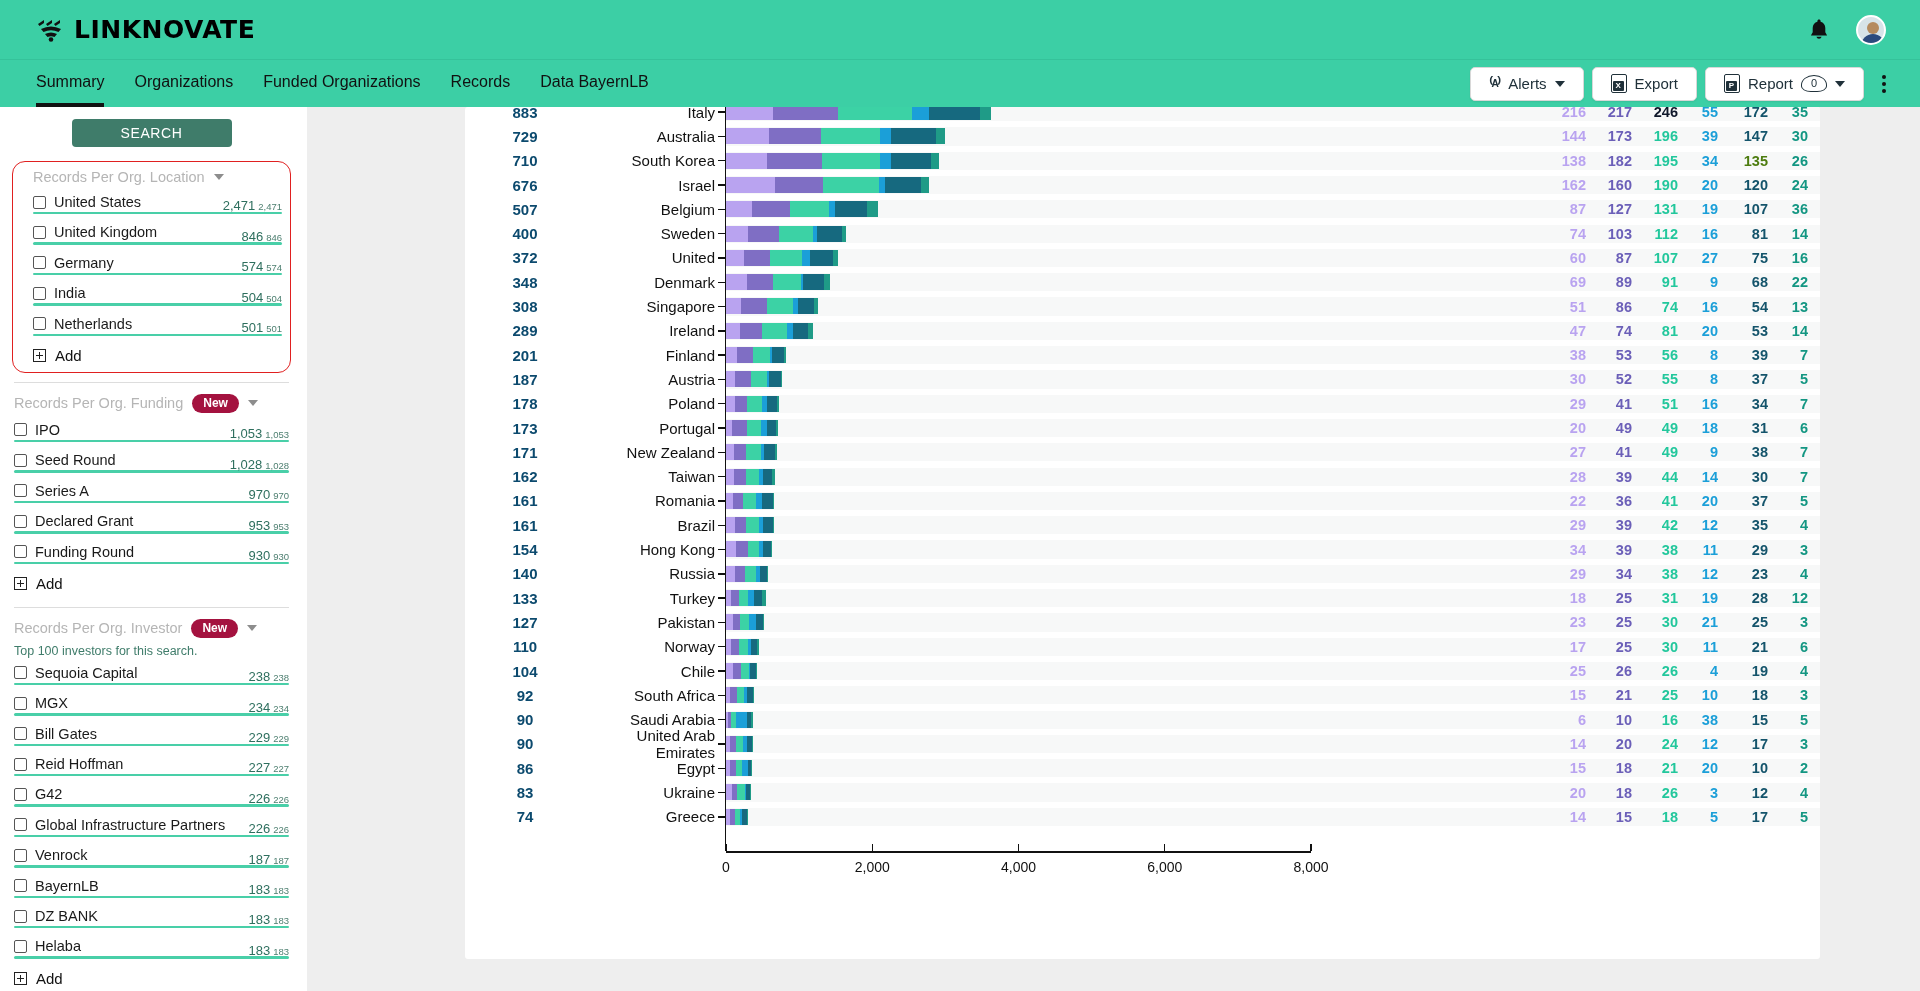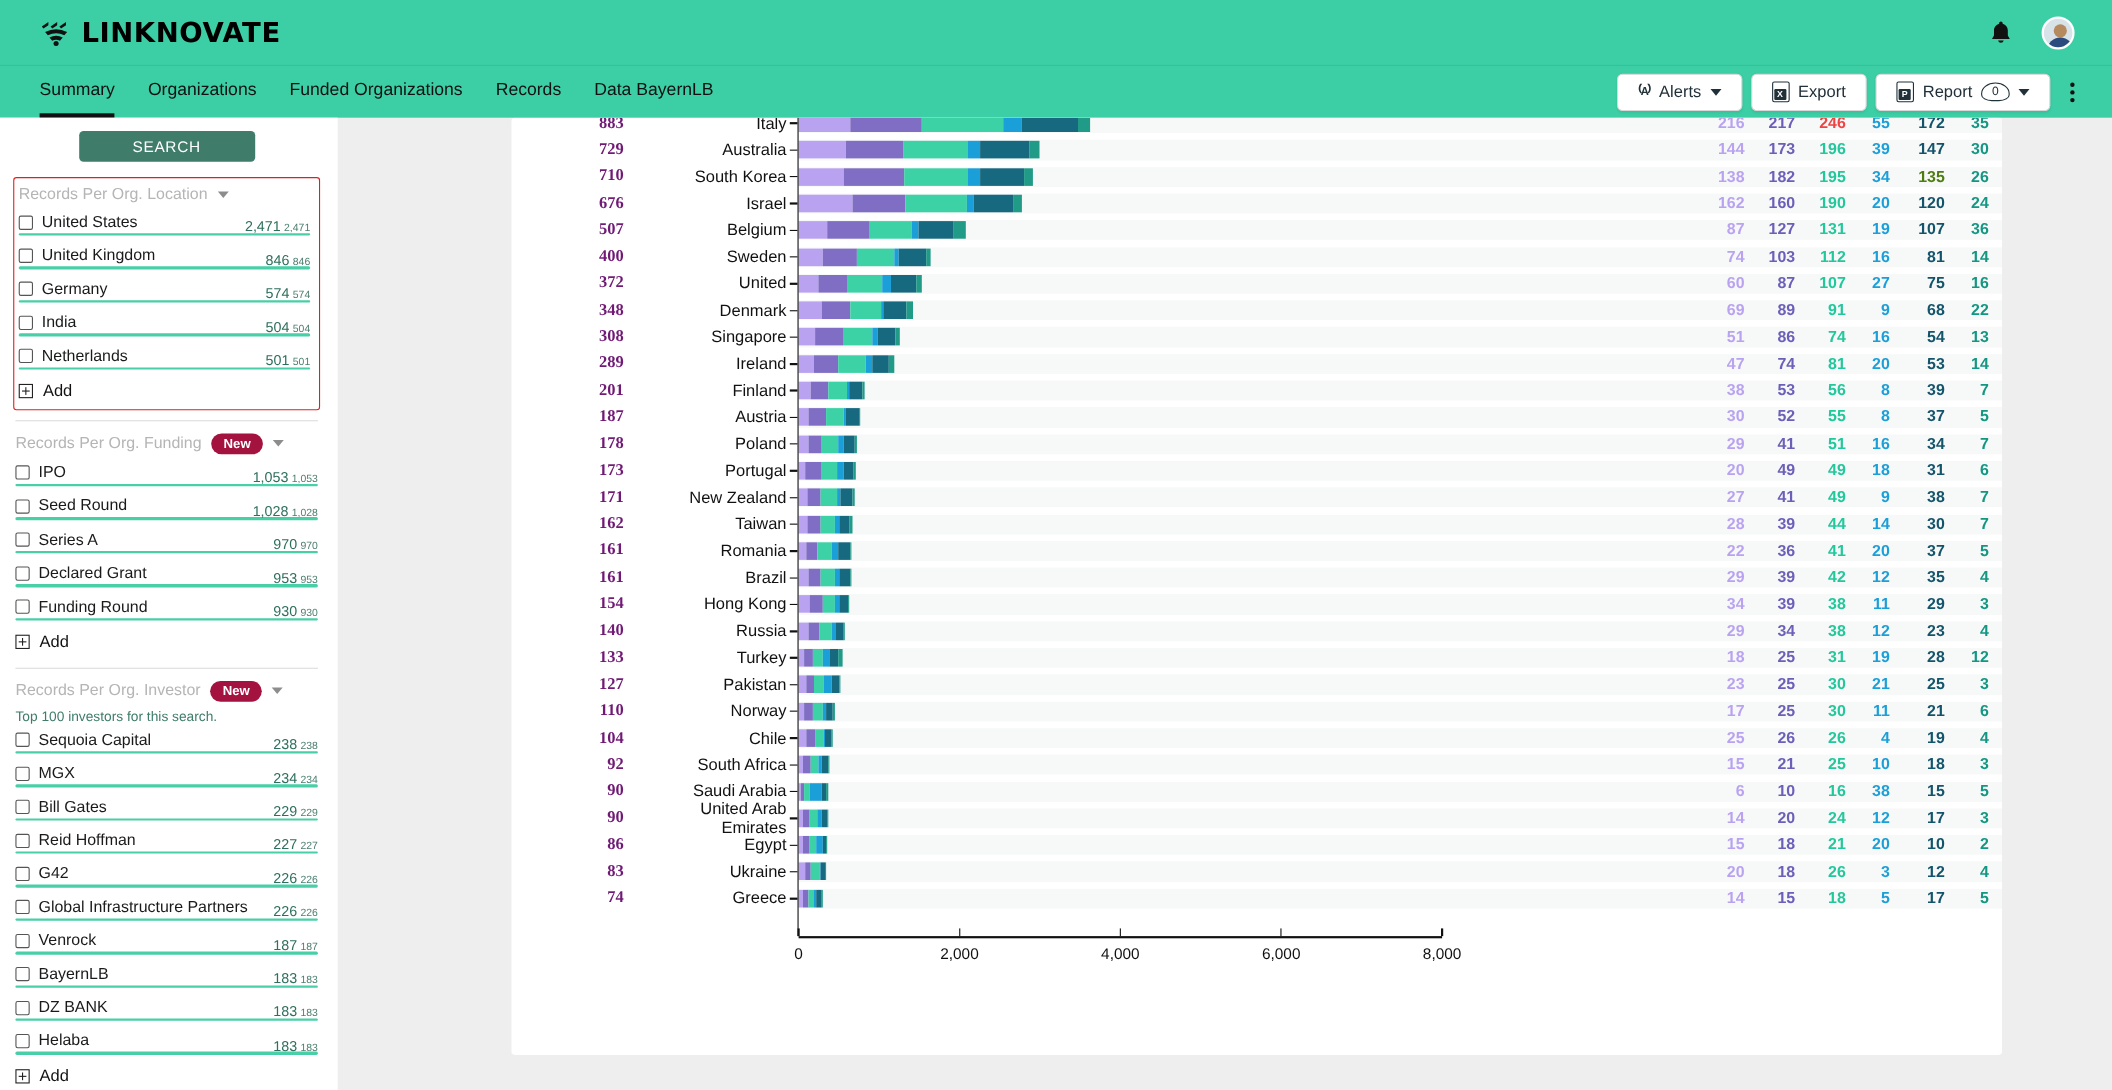--- a/index.html
+++ b/index.html
@@ -93,21 +93,21 @@
     width: 307px; background: #fff; flex: none;
     padding: 0 16px 0 12px; overflow: hidden; position: relative;
   }
   .search-btn {
     display: block; margin: 12px auto 14px auto; width: 160px; height: 28px;
     background: #3f7c6a; color: #fff; border: none; border-radius: 4px;
     font-size: 14px; letter-spacing: .6px; cursor: pointer;
     font-family: "Liberation Sans", sans-serif;
   }
   .facet { padding: 2px 0 0 0; }
-  .facet.boxed { border: 1.5px solid #e02020; border-radius: 3px; padding: 4px 6px 2px 2px; }
+  .facet.boxed { border: 1.5px solid #e02020; border-radius: 13px; padding: 4px 6px 2px 18px; }
   .facet-head {
     display: flex; align-items: center; gap: 9px; padding: 3px 2px 6px 2px;
   }
   .facet-title { color: #b5b5b5; font-size: 14.5px; }
   .facet-caret { border-left: 5px solid transparent; border-right: 5px solid transparent; border-top: 6px solid #8d8d8d; }
   .pill-new {
     background: #a4123f; color: #fff; font-size: 12px; font-weight: bold;
     border-radius: 10px; padding: 2px 11px; line-height: 1.25;
   }
   .facet-note { color: #3f7c6a; font-size: 12.5px; padding: 0 2px 4px 2px; }
@@ -146,22 +146,22 @@
 
   .row {
     position: absolute; left: 0; right: 0; height: 24.3px;
     display: flex; align-items: center;
   }
   .row .rowbg {
     position: absolute; left: 261px; right: 0; top: 3px; bottom: 3px;
     background: #f7f8f8;
   }
   .row .total {
-    position: absolute; left: 18px; width: 84px; text-align: right;
-    font-weight: bold; font-size: 15px; color: #701a75; font-family: Liberation Serif, serif;
+    position: absolute; left: 18px; width: 84px; text-align: center;
+    font-weight: bold; font-size: 15px; color: #0c4a6e;
   }
   .row .cname {
     position: absolute; left: 110px; width: 140px; text-align: right;
     font-size: 15px; color: #111;
   }
   .row .tick {
     position: absolute; left: 253px; width: 7px; height: 1.4px; background: #111;
   }
   .row .bars {
     position: absolute; left: 261px; top: 4px; height: 16px; display: flex;
@@ -530,21 +530,21 @@
               <span style="width: 47.3704px; background: rgb(185, 163, 240);"></span>
               <span style="width: 65.0593px; background: rgb(127, 110, 196);"></span>
               <span style="width: 73.7539px; background: rgb(60, 210, 165);"></span>
               <span style="width: 16.4897px; background: rgb(27, 159, 216);"></span>
               <span style="width: 51.5677px; background: rgb(22, 105, 127);"></span>
               <span style="width: 10.4934px; background: rgb(31, 155, 135);"></span>
             </div>
             <div class="nums" style="right: 12px;">
               <b style="width: 46px; color: rgb(185, 163, 240);">216</b>
               <b style="width: 46px; color: rgb(107, 95, 184);">217</b>
-              <b style="width: 46px; color: #ef4444;">246</b>
+              <b style="width: 46px; color: #0f172a;">246</b>
               <b style="width: 40px; color: rgb(27, 159, 216);">55</b>
               <b style="width: 50px; color: rgb(20, 84, 107);">172</b>
               <b style="width: 40px; color: rgb(19, 150, 130);">35</b>
             </div>
           </div>
           <div class="row" style="top: 17.3px;">
             <div class="rowbg"></div>
             <div class="total">729</div>
             <div class="cname">Australia</div>
             <div class="tick"></div>

